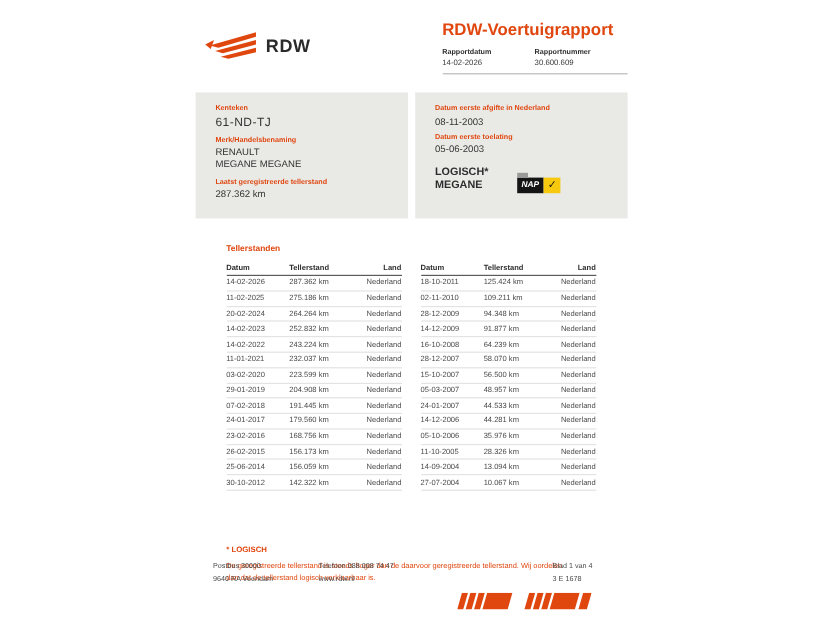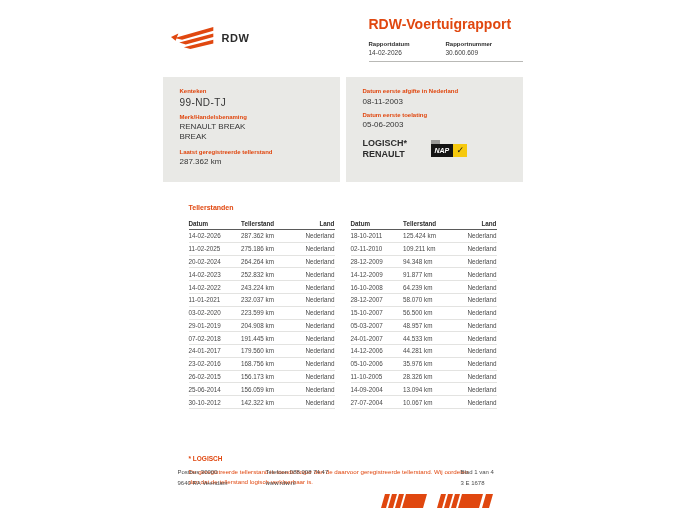--- a/index.html
+++ b/index.html
@@ -6,37 +6,37 @@
   * { box-sizing:border-box; margin:0; padding:0; }
   html,body { width:685px; height:514px; background:#ffffff; overflow:hidden; }
   body { font-family:"Liberation Sans","DejaVu Sans",sans-serif; color:var(--ink); }
 
   .page { position:relative; width:364px; height:514px; margin:0 auto; background:#fff; }
 
   
   .header { display:flex; justify-content:space-between; padding:14px 2px 0 10px; }
   .logo { display:flex; align-items:center; gap:5px; }
   .logo-mark { width:46px; height:26px; display:block; }
-  .logo-text { font-size:11px; font-weight:bold; color:#2b2b2b; letter-spacing:.5px; }
+  .logo-text { font-size:15px; font-weight:bold; color:#2b2b2b; letter-spacing:.5px; }
   .header-right { width:154px; padding-top:2px; }
   .doc-title { color:var(--accent); font-size:14px; font-weight:bold; margin-bottom:9px; }
   .meta { display:flex; border-bottom:1px solid #b9b9b6; padding-bottom:5px; }
   .meta .pair { width:50%; }
   .meta .lbl { font-size:6px; font-weight:bold; color:#2e2e2e; margin-bottom:2px; }
   .meta .val { font-size:6.5px; color:#3c3c3c; }
 
   
   .boxes { display:flex; gap:6px; margin:15px 2px 0 2px; }
   .box { background:var(--box-bg); flex:1; padding:11px 17px 10px 17px; min-height:97px; }
   .field { margin-bottom:6px; }
   .flbl { color:var(--accent); font-size:6px; font-weight:bold; margin-bottom:2.5px; }
   .fval { font-size:8px; color:#343434; }
   .kenteken { font-size:10px; letter-spacing:.4px; }
   .merk { width:72px; line-height:1.3; }
-  .judgement-row { display:flex; align-items:center; gap:12px; margin-top:9px; }
+  .judgement-row { display:flex; align-items:flex-end; gap:12px; margin-top:9px; }
   .judgement { font-size:9px; font-weight:bold; color:#2d2d2d; line-height:1.25; width:56px; }
   .nap { display:flex; height:13px; position:relative; margin-top:2px; }
   .nap-tab { position:absolute; top:-4px; left:0; width:9px; height:4px; background:#9a9a98; }
   .nap-black { background:#141414; color:#fff; font-size:7px; font-weight:bold; font-style:italic; display:flex; align-items:center; padding:0 4px; }
   .nap-yellow { background:#f6c90e; width:14px; display:flex; align-items:center; justify-content:center; font-size:9px; font-weight:bold; color:#141414; }
 
   
   .section { margin:22px 28px 0 28px; }
   .section-title { color:var(--accent); font-size:7px; font-weight:bold; margin-bottom:6px; }
   .tables { display:flex; gap:16px; }
@@ -90,45 +90,45 @@
           <div class="val">30.600.609</div>
         </div>
       </div>
     </div>
   </div>
 
   <div class="boxes">
     <div class="box">
       <div class="field">
         <div class="flbl">Kenteken</div>
-        <div class="fval kenteken">99-ND-TJ</div>
+        <div class="fval kenteken">61-ND-TJ</div>
       </div>
       <div class="field">
         <div class="flbl">Merk/Handelsbenaming</div>
-        <div class="fval merk">RENAULT BREAK BREAK</div>
+        <div class="fval merk">RENAULT MEGANE MEGANE</div>
       </div>
       <div class="field">
         <div class="flbl">Laatst geregistreerde tellerstand</div>
         <div class="fval">287.362 km</div>
       </div>
     </div>
 
     <div class="box">
       <div class="field">
         <div class="flbl">Datum eerste afgifte in Nederland</div>
         <div class="fval">08-11-2003</div>
       </div>
       <div class="field">
         <div class="flbl">Datum eerste toelating</div>
         <div class="fval">05-06-2003</div>
       </div>
       <div class="judgement-row">
         <div class="judgement">
           <div>LOGISCH*</div>
-          <div>RENAULT</div>
+          <div>MEGANE</div>
         </div>
         <div class="nap">
           <span class="nap-tab"></span>
           <span class="nap-black">NAP</span>
           <span class="nap-yellow">✓</span>
         </div>
       </div>
     </div>
   </div>
 

